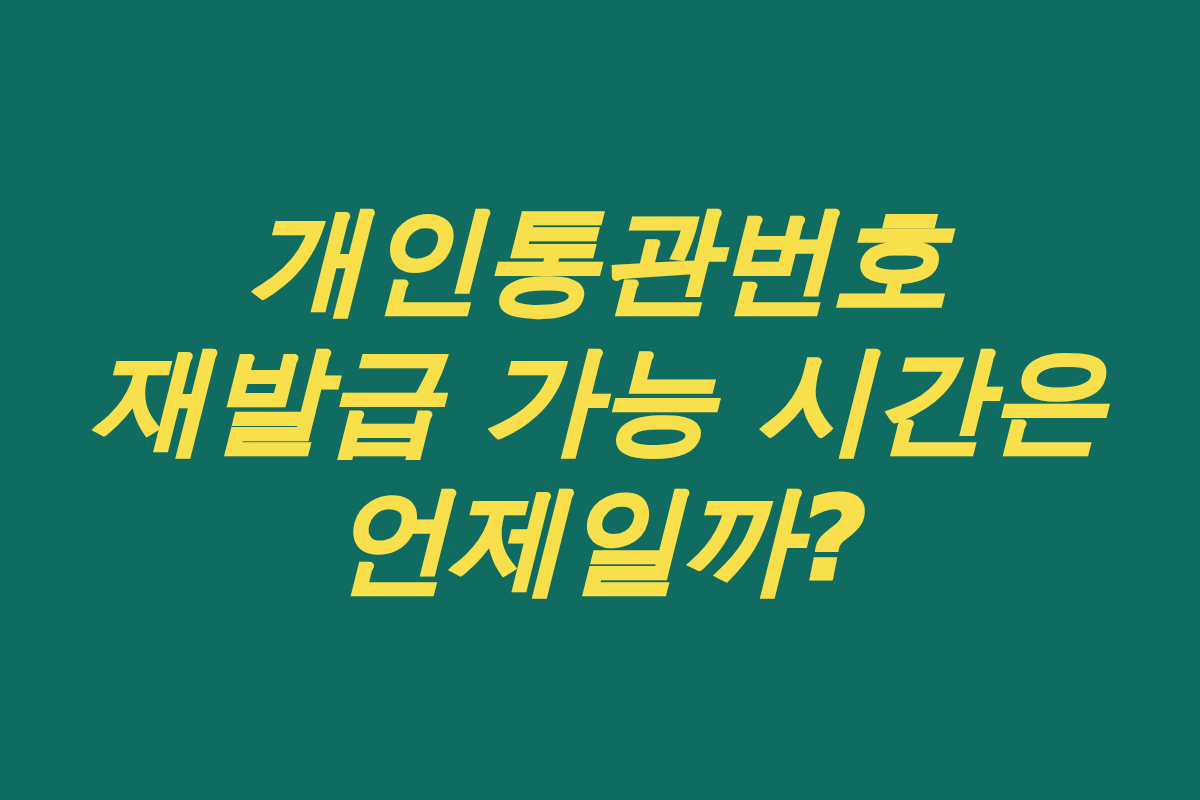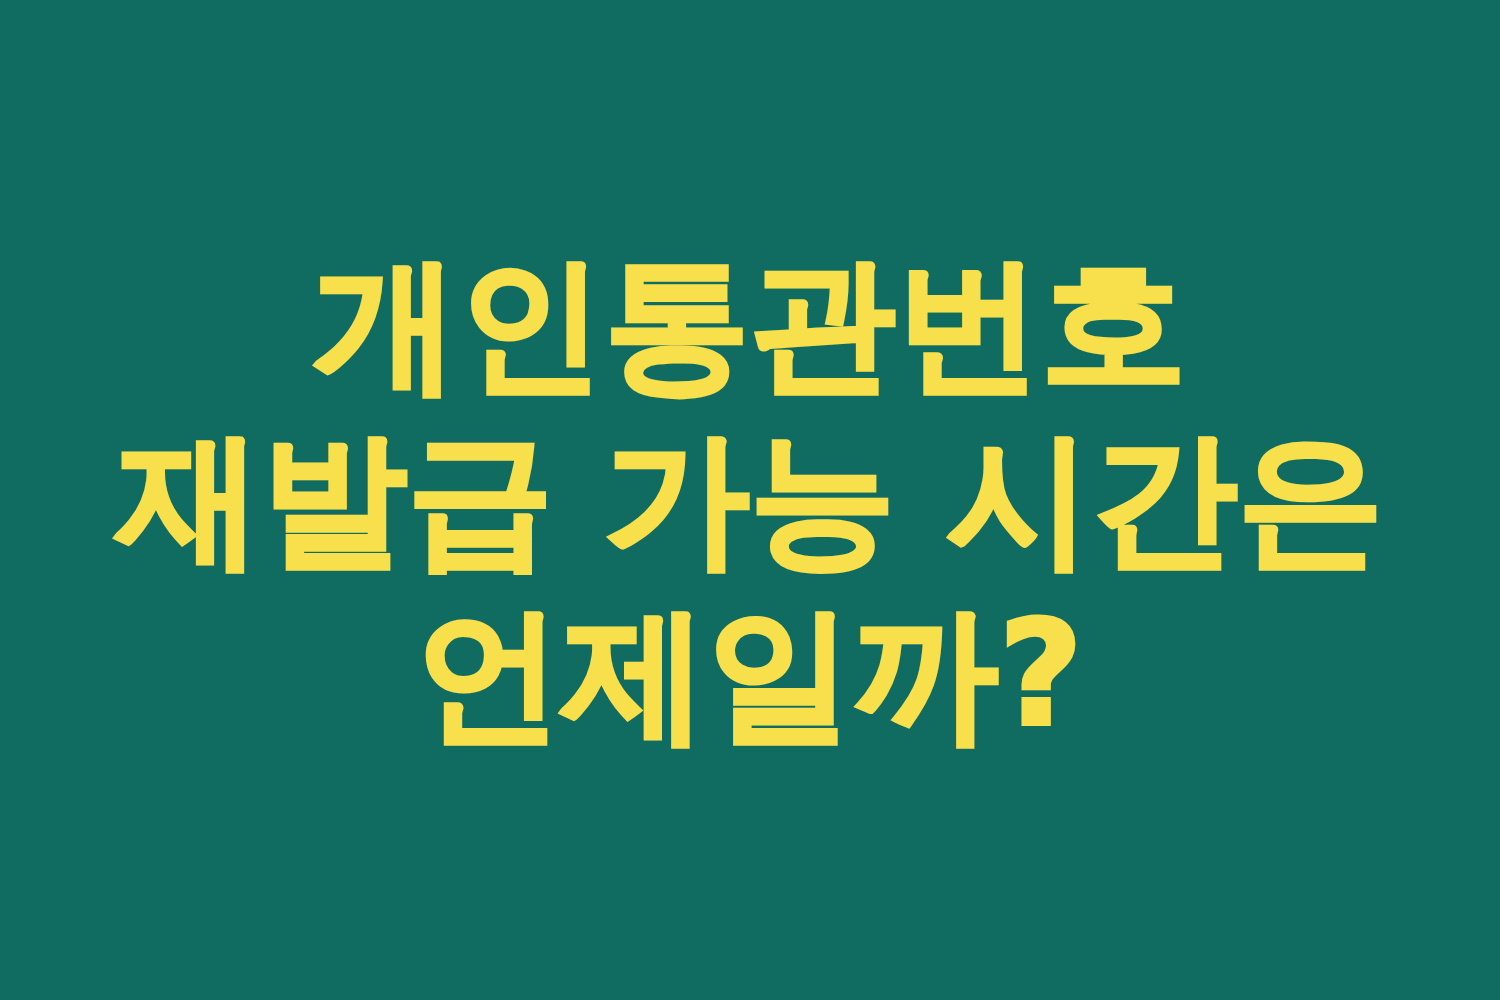--- a/index.html
+++ b/index.html
@@ -19,20 +19,21 @@
   .poster {
     position: relative;
     box-sizing: border-box;
     width: 1200px;
     height: 800px;
     background: #106b60;
     display: flex;
     align-items: center;
     justify-content: center;
     overflow: hidden;
+    font-style: italic;
   }
 
   
   .headline-wrap {
     width: 1030px;
     display: block;
     text-align: center;
   }
 
   .headline {

